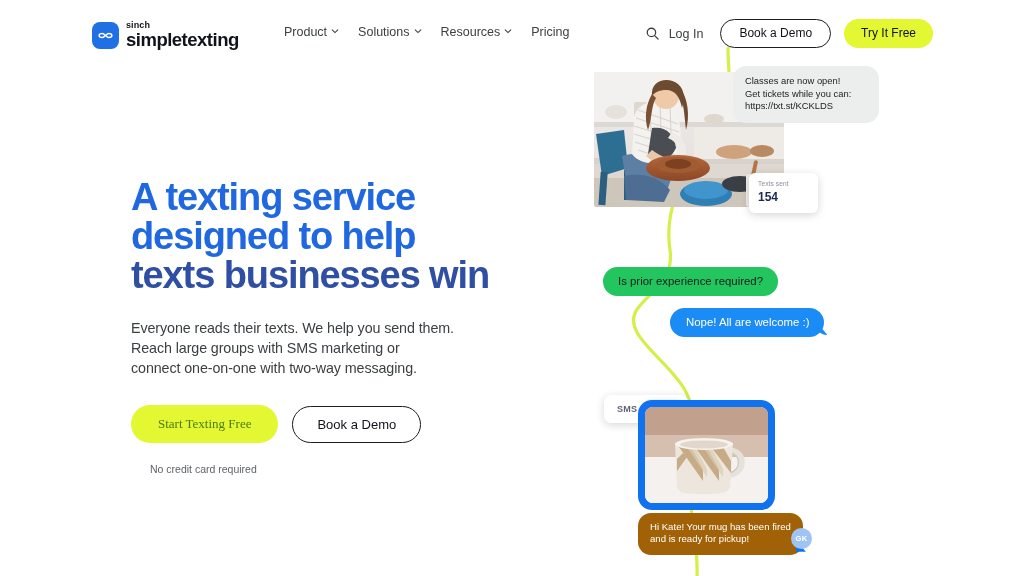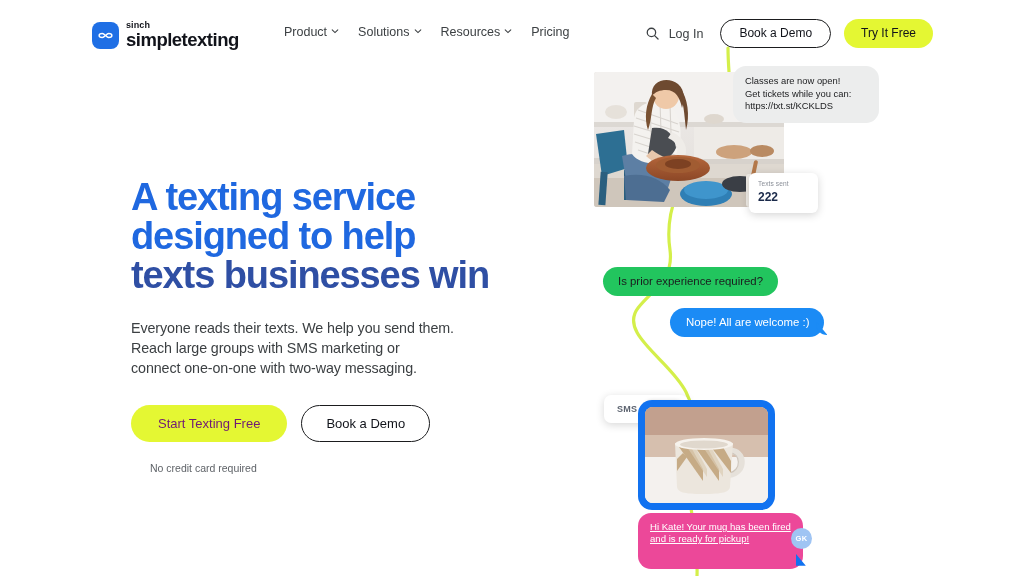--- a/index.html
+++ b/index.html
@@ -78,23 +78,23 @@
   .headline .l3 { color: #2f4fa4; display:block; }
 
   .subtext {
     margin-top: 23px;
     font-size: 14.3px; line-height: 20px; color: #3c4043; letter-spacing: -0.1px;
   }
   .subtext span { display:block; }
 
   .cta-row { margin-top: 27px; display:flex; align-items:center; gap: 14px; }
   .cta-primary {
-    background: #e4f733; color:#701a75; border:none; border-radius: 40px;
+    background: #e4f733; color:#4d7c0f; border:none; border-radius: 40px;
     font-size: 13px; padding: 11px 27px; cursor:pointer; white-space:nowrap;
-    font-family: Liberation Sans, sans-serif; font-weight: 500;
+    font-family: Liberation Serif, serif; font-weight: 500;
   }
   .cta-secondary {
     background:#fff; color:#11131a; border:1px solid #1b1c1e; border-radius: 40px;
     font-size: 13px; padding: 10px 24px; cursor:pointer; white-space:nowrap;
     font-family: inherit;
   }
   .no-cc { margin-top: 20px; margin-left: 19px; font-size: 10.5px; color:#5f6368; }
 
   
   .composition { position: absolute; left: 560px; top: 40px; width: 464px; height: 536px; }
@@ -164,23 +164,23 @@
   .mms-card {
     position:absolute; left: 78px; top: 360px; width: 137px; height: 110px;
     background:#1172f0; border-radius: 14px; padding: 7px;
   }
   .mms-inner { width:100%; height:100%; border-radius: 8px; overflow:hidden; background:#dfdcd7;}
   .mms-inner svg { display:block; }
 
   
   .bubble-bottom {
     position:absolute; left: 78px; top: 473px;
-    background:#ec4899; border-radius: 13px;
-    padding: 8px 12px 23px 12px;
-    font-size: 9.6px; line-height: 12.4px; color:#fff;text-decoration:underline;
+    background:#a16207; border-radius: 13px;
+    padding: 8px 12px 9px 12px;
+    font-size: 9.6px; line-height: 12.4px; color:#fff;
   }
   .bubble-bottom span{display:block; white-space:nowrap;}
   .bubble-bottom::after{
     content:""; position:absolute; right:-3px; bottom:3px;
     width:10px; height:12px; background:#1172f0;
     clip-path: polygon(0 0, 100% 100%, 0 100%);
   }
   .avatar {
     position:absolute; left: 231px; top: 488px;
     width: 21px; height: 21px; border-radius: 50%;
@@ -352,21 +352,21 @@
     </div>
 
     <div class="bubble-top">
       <span>Classes are now open!</span>
       <span>Get tickets while you can:</span>
       <span>https://txt.st/KCKLDS</span>
     </div>
 
     <div class="stat-card">
       <div class="stat-label">Texts sent</div>
-      <div class="stat-value">222</div>
+      <div class="stat-value">154</div>
     </div>
 
     <div class="bubble-q">Is prior experience required?</div>
 
     <div class="bubble-a">Nope! All are welcome :)</div>
 
     <div class="toggle">
       <div class="toggle-opt">SMS</div>
       <div class="toggle-opt active">MMS</div>
     </div>

